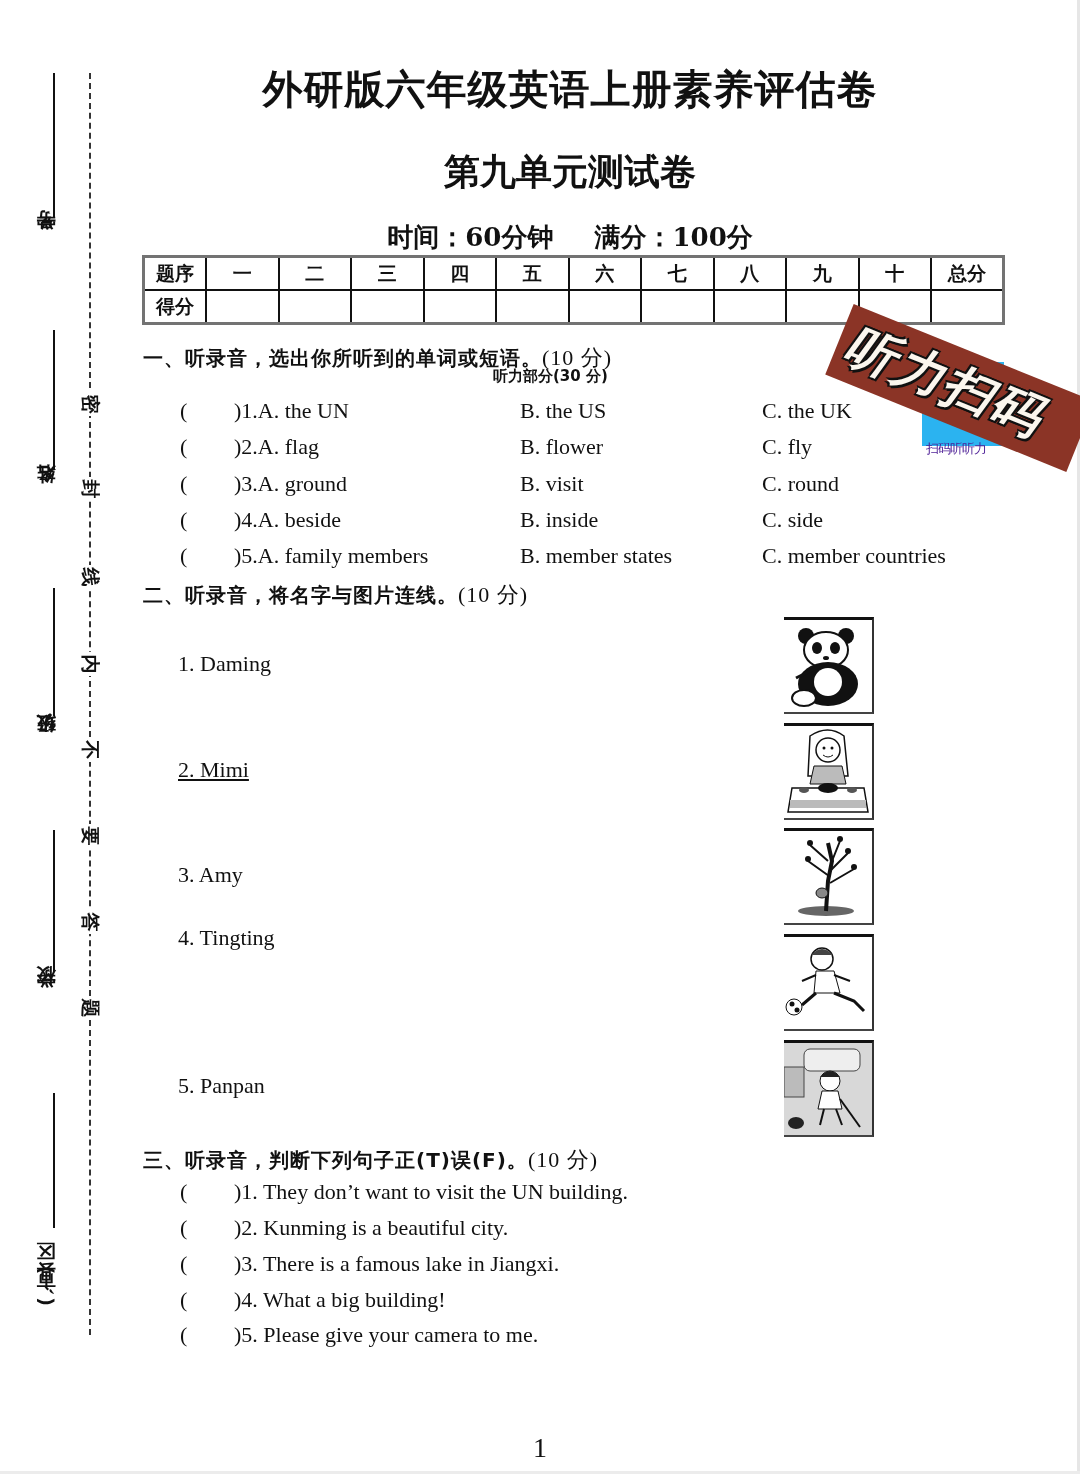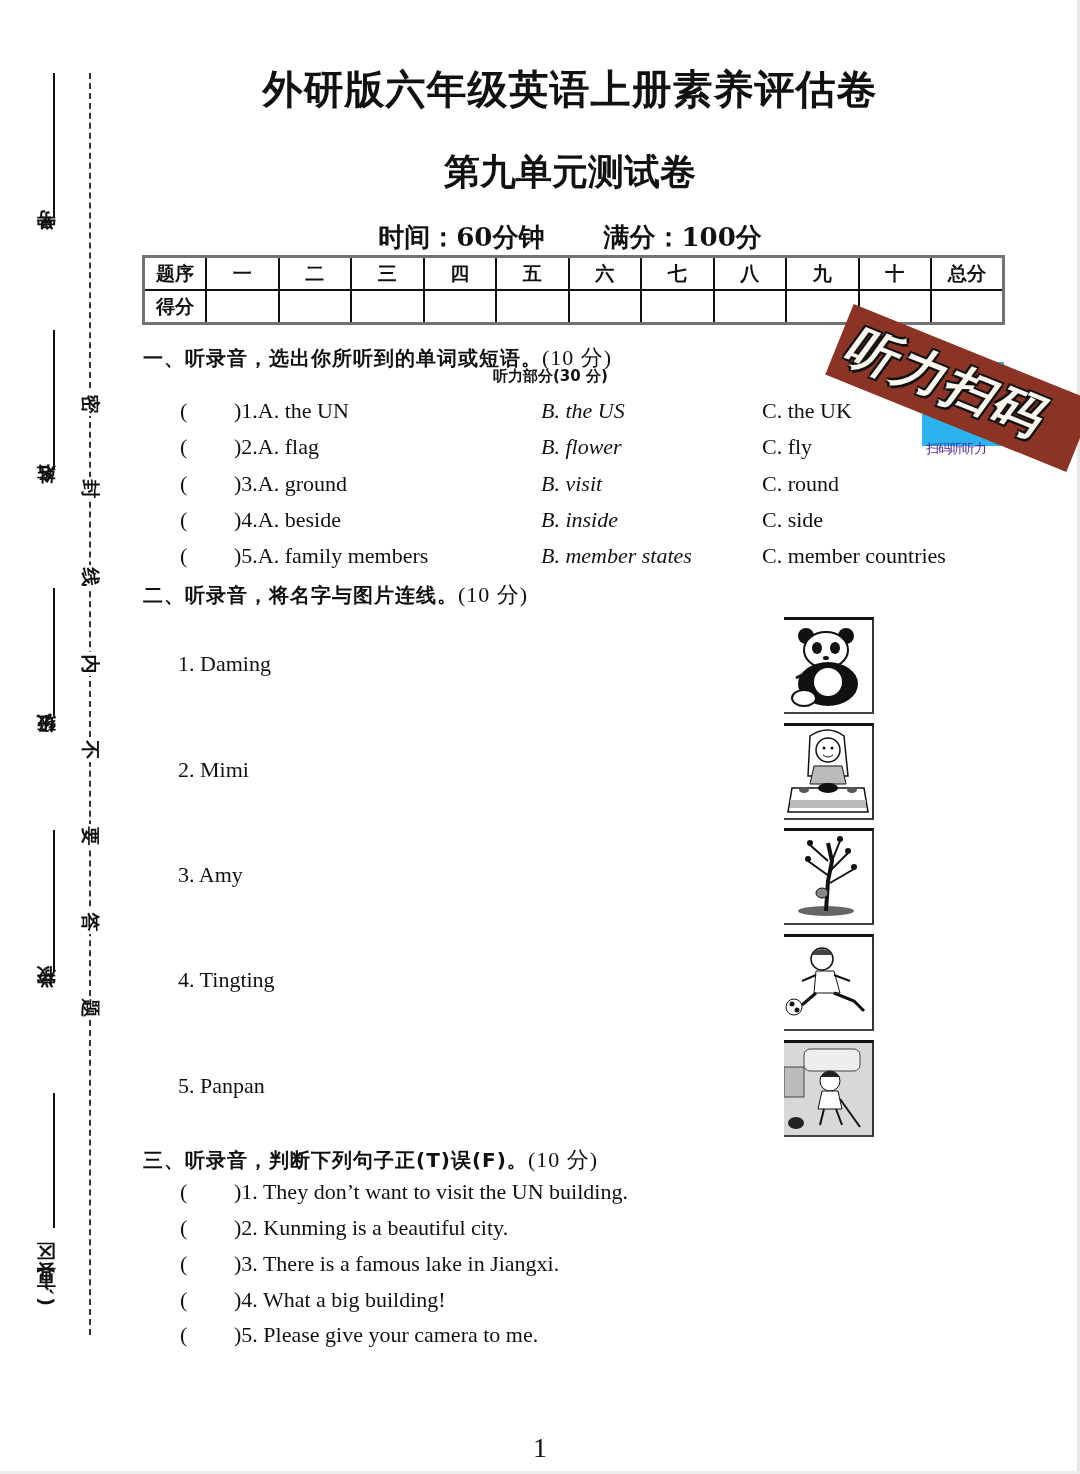--- a/index.html
+++ b/index.html
@@ -15,37 +15,37 @@
   .seal-char { position:absolute; left:79px; width:24px; height:24px; background:#fff;
                font-family:"DejaVu Sans", sans-serif; font-weight:bold; font-size:19px; text-align:center;
                line-height:24px; transform:rotate(90deg); }
 
   .title { position:absolute; left:140px; width:860px; top:62px; text-align:center;
            font-family:"DejaVu Sans", sans-serif; font-weight:bold; font-size:40px; letter-spacing:1px; }
   .subtitle { position:absolute; left:140px; width:860px; top:148px; text-align:center;
               font-family:Liberation Mono, monospace; font-weight:bold; font-size:36px; }
   .meta { position:absolute; left:140px; width:860px; top:220px; text-align:center;
           font-family:"DejaVu Serif", serif; font-weight:bold; font-size:26px; }
-  .meta span { margin:0 25px; }
+  .meta span { margin:0 16px; }
 
   table.score { position:absolute; left:142px; top:255px; width:863px; height:67px;
                 border-collapse:collapse; border:3px solid #737373; table-layout:fixed; }
   table.score td { border:2px solid #111; text-align:center; font-family:"DejaVu Sans", sans-serif;
                    font-weight:bold; font-size:19px; height:31px; padding:0; }
   table.score td.first { width:60px; }
 
   .section-note { position:absolute; top:330px; left:493px; font-family:"DejaVu Sans", sans-serif;
                   font-weight:bold; font-size:15px;margin-top:37px; }
   .q-heading { position:absolute; left:143px; font-family:"DejaVu Sans", sans-serif; font-weight:bold;
                font-size:20px; letter-spacing:1px; }
   .q-heading .pts { font-family:"Liberation Serif", serif; font-weight:normal; font-size:22px; }
   .row { position:absolute; font-size:22px; font-family:"Liberation Serif", serif; white-space:nowrap; }
   .paren-l { position:absolute; left:180px; }
   .optA { position:absolute; left:234px; }
-  .optB { position:absolute; left:541px;font-style:italic; }
+  .optB { position:absolute; left:520px; }
   .optC { position:absolute; left:762px; }
 
   .match-name { position:absolute; left:178px; font-size:22px; }
   .match-pic { position:absolute; left:784px; width:88px; height:92px; border-top:3px solid #111;
                border-bottom:2px solid #444; border-right:2px solid #333; background:#fff; }
   .match-pic svg { width:100%; height:100%; }
 
   .sentence { position:absolute; left:234px; font-size:22px; }
   .page-num { position:absolute; top:1432px; left:533px; font-size:28px; }
 
@@ -169,23 +169,23 @@
 <div class="qr"></div>
 <div class="qr-label">扫码听听力</div>
 <div class="sticker"></div>
 <div class="sticker-text">听力扫码</div>
 
 <div class="q-heading" style="top:580px;">
   <span>二、听录音，将名字与图片连线。</span><span class="pts">(10 分)</span>
 </div>
 
 <div class="match-name" style="top:651px;">1. Daming</div>
-<div class="match-name" style="top:757px;">2. Mimi</div>
+<div class="match-name" style="top:757px;text-decoration:underline;">2. Mimi</div>
 <div class="match-name" style="top:862px;">3. Amy</div>
-<div class="match-name" style="top:967px;">4. Tingting</div>
+<div class="match-name" style="top:925px;">4. Tingting</div>
 <div class="match-name" style="top:1073px;">5. Panpan</div>
 
 <div class="match-pic" style="top:617px;">
   <svg viewBox="0 0 88 92">
       <circle cx="22" cy="16" r="8" fill="#111"></circle>
       <circle cx="62" cy="16" r="8" fill="#111"></circle>
       <ellipse cx="42" cy="30" rx="22" ry="18" fill="#fff" stroke="#111" stroke-width="2"></ellipse>
       <ellipse cx="33" cy="28" rx="5" ry="6" fill="#111"></ellipse>
       <ellipse cx="51" cy="28" rx="5" ry="6" fill="#111"></ellipse>
       <ellipse cx="42" cy="38" rx="3" ry="2" fill="#111"></ellipse>

